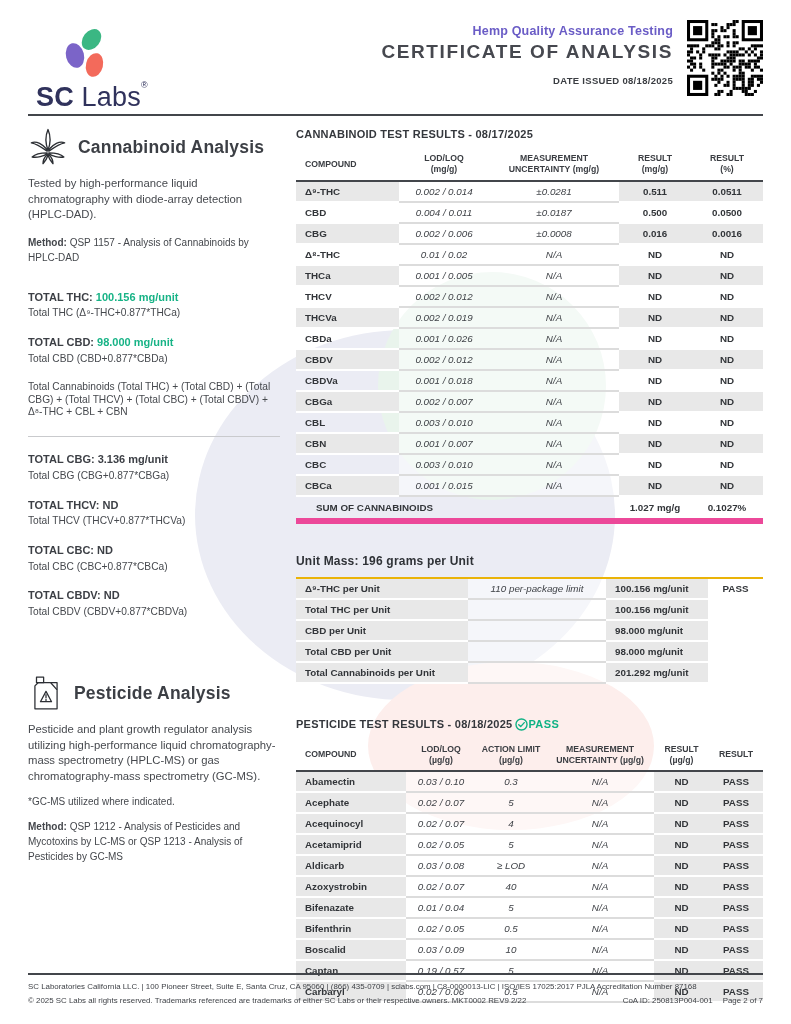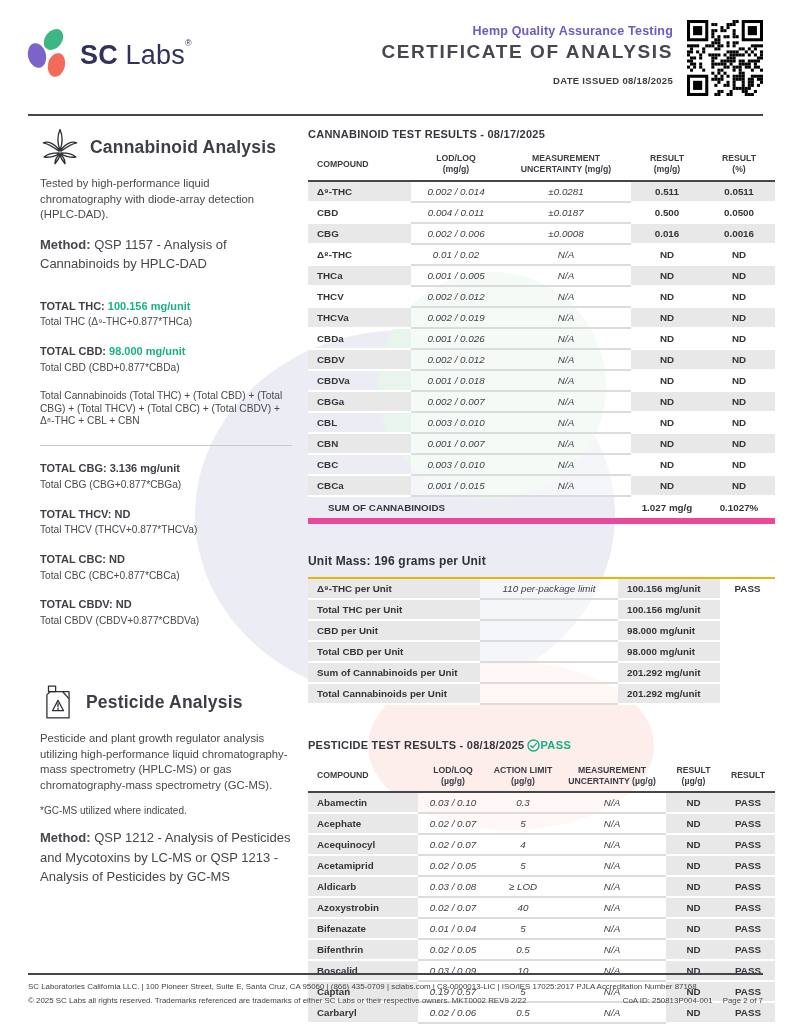--- a/index.html
+++ b/index.html
@@ -8,46 +8,46 @@
     font-family:"Liberation Sans","DejaVu Sans",sans-serif;color:#3e4147;
   }
   .blob{position:absolute;border-radius:50%;z-index:0;}
   .blob-lavender{left:195px;top:330px;width:420px;height:370px;background:#ebecf4;}
   .blob-mint{left:378px;top:272px;width:228px;height:228px;background:#e9f4ec;}
   .blob-pink{left:368px;top:662px;width:286px;height:168px;background:#fdeeec;}
   .page{position:relative;z-index:1;padding:0 28px;}
 
   
   .hdr{display:flex;align-items:flex-start;padding-top:20px;height:90px;}
-  .logo{display:flex;align-items:center;margin-top:8px;}
+  .logo{display:flex;align-items:center;margin-top:8px;flex-direction:column;}
   .dots{position:relative;width:44px;height:52px;}
   .dots i{position:absolute;display:block;border-radius:50%;}
   .dot-g{left:17px;top:0;width:17px;height:23px;background:var(--dot_green);transform:rotate(38deg);}
   .dot-p{left:0;top:15px;width:18px;height:25px;background:var(--dot_purple);transform:rotate(-14deg);}
   .dot-c{left:20px;top:25px;width:17px;height:24px;background:var(--dot_coral);transform:rotate(14deg);}
   .logo-text{font-size:27px;color:var(--logo_navy);margin-left:8px;letter-spacing:.2px;}
   .logo-text b{font-weight:800;}
   .logo-text sup{font-size:9px;vertical-align:18px;}
   .hdr-right{margin-left:auto;text-align:right;padding-top:4px;margin-right:14px;}
   .program{font-size:12.5px;font-weight:bold;color:var(--accent_purple);letter-spacing:.2px;}
   .cert-title{font-size:19px;font-weight:600;color:#46484f;letter-spacing:1.6px;margin-top:3px;}
   .date-issued{font-size:9.5px;font-weight:bold;color:#3a3d42;margin-top:12px;letter-spacing:.3px;}
   .qr{width:76px;height:76px;flex:0 0 auto;}
   .hdr-divider{border:none;border-top:2px solid #43464b;margin:4px 0 0 0;}
 
   
-  .main{display:flex;gap:16px;margin-top:12px;margin-left:12px;}
+  .main{display:flex;gap:16px;margin-top:12px;}
   .leftcol{width:252px;flex:0 0 auto;}
   .rightcol{flex:1;}
 
   .sec-head{display:flex;align-items:center;gap:10px;height:38px;margin-bottom:10px;}
   .sec-title{font-size:17.5px;font-weight:bold;color:#3c3f45;letter-spacing:.2px;}
   .sec-desc{font-size:11.3px;line-height:1.38;color:#46494e;margin-bottom:12px;}
   .sec-note{font-size:10px;color:#46494e;margin:2px 0 12px 0;}
-  .method{font-size:13px;color:#44474c;line-height:1.5;}
+  .method{font-size:10px;color:#44474c;line-height:1.5;}
   .method b{font-weight:bold;}
 
   .totals{margin-top:26px;}
   .total-item{margin-bottom:16px;}
   .t-line{font-size:11px;font-weight:bold;color:#3c3f45;line-height:1.25;}
   .t-value{color:#3c3f45;}
   .t-value.hl{color:var(--accent_teal);}
   .t-formula{font-size:10.2px;color:#46494e;line-height:1.22;margin-top:3px;}
   .t-divider{border:none;border-top:1px solid #c9cacd;margin:18px 0 16px 0;}
   .pest-sec{margin-top:56px;}
@@ -569,26 +569,20 @@
               <td class="solid vleft c2">98.000 mg/unit</td>
               <td class="status c3"></td>
             </tr>
             <tr>
               <td class="solid c0">Total CBD per Unit</td>
               <td class="mid c1"></td>
               <td class="solid vleft c2">98.000 mg/unit</td>
               <td class="status c3"></td>
             </tr>
             <tr>
-              <td class="solid c0">Sum of Cannabinoids per Unit</td>
-              <td class="mid c1"></td>
-              <td class="solid vleft c2">201.292 mg/unit</td>
-              <td class="status c3"></td>
-            </tr>
-            <tr>
               <td class="solid c0">Total Cannabinoids per Unit</td>
               <td class="mid c1"></td>
               <td class="solid vleft c2">201.292 mg/unit</td>
               <td class="status c3"></td>
             </tr>
           </tbody>
       </table>
 
       <div class="rtitle-row gap-pest">
         <span class="rtitle">PESTICIDE TEST RESULTS - 08/18/2025</span>

